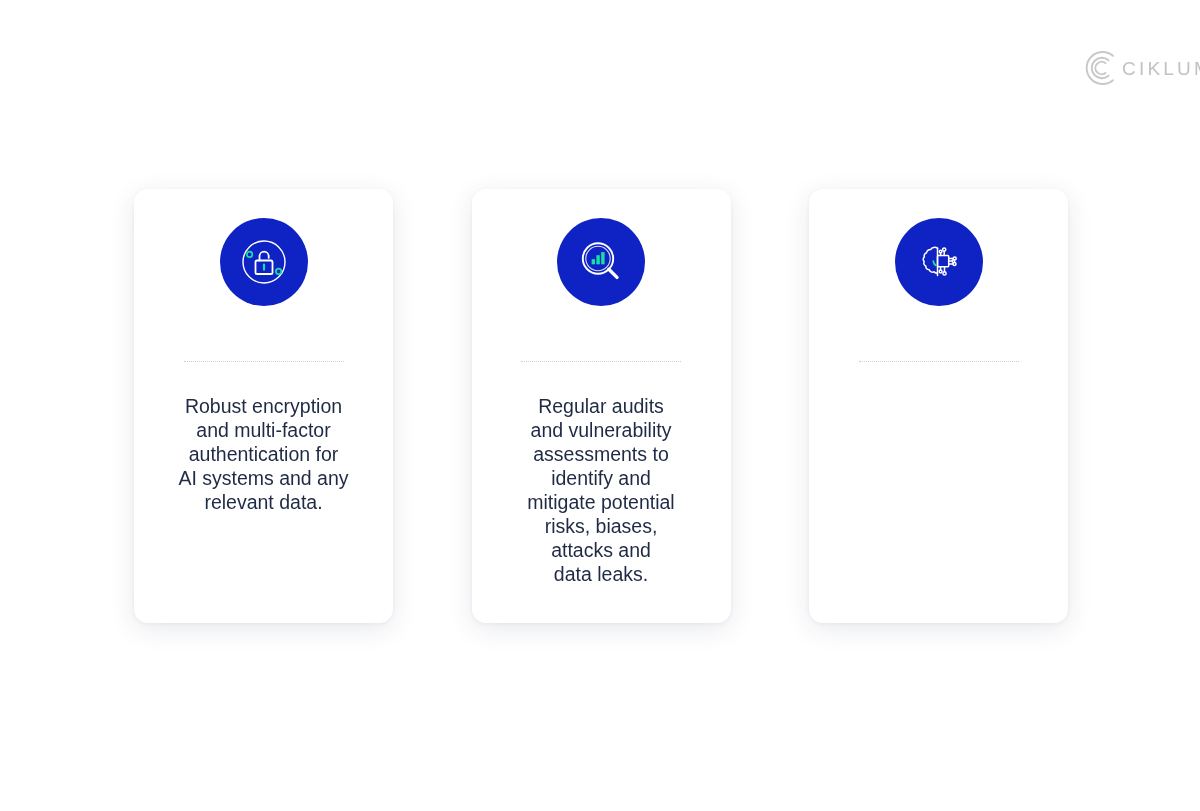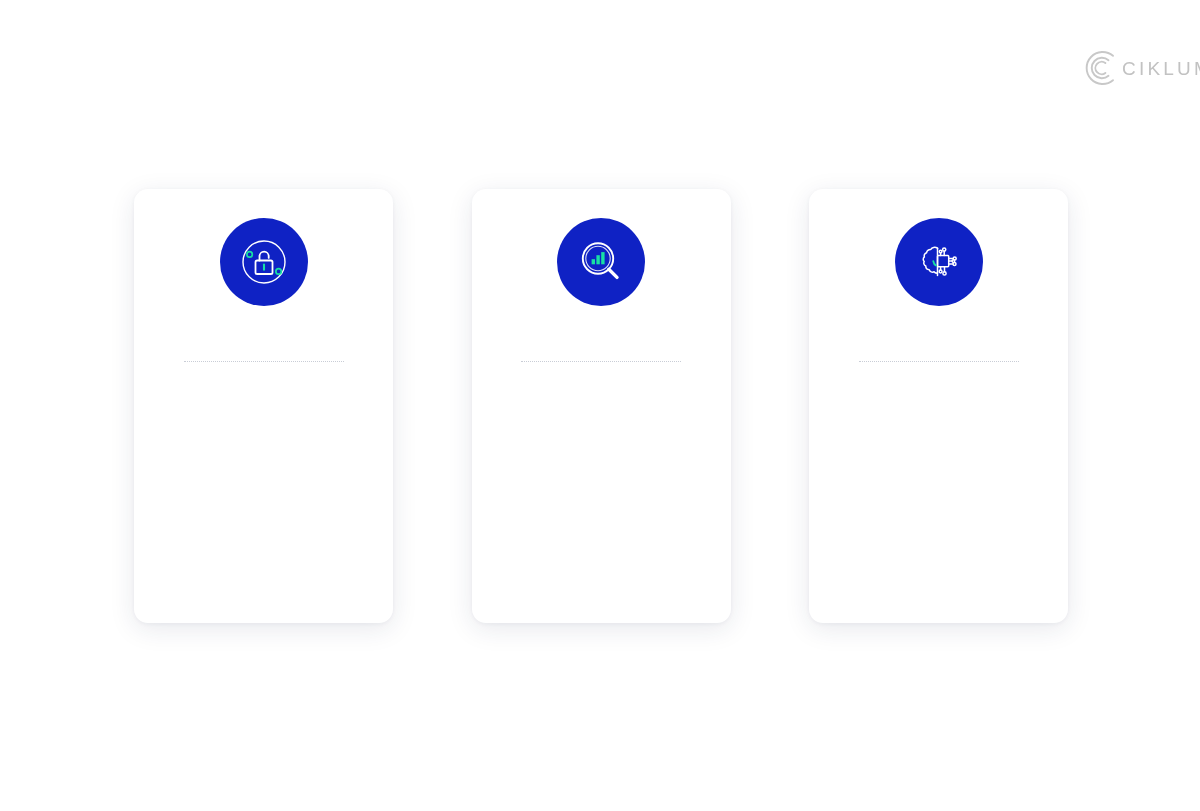--- a/index.html
+++ b/index.html
@@ -120,34 +120,47 @@
       <svg width="56" height="56" viewBox="0 0 56 56" fill="none" aria-hidden="true">
         <circle cx="28" cy="28" r="21" stroke="#ffffff" stroke-width="1.4" fill="none"></circle>
         <rect x="19.5" y="26.5" width="17" height="13.5" rx="1.6" stroke="#ffffff" stroke-width="1.8" fill="none"></rect>
         <path d="M23.5 26.5v-4.2a4.6 4.6 0 0 1 9.2 0v1.6" stroke="#ffffff" stroke-width="1.8" fill="none" stroke-linecap="round"></path>
         <path d="M28 30.6v5.2" stroke="#18e0a4" stroke-width="2.1" stroke-linecap="round"></path>
         <circle cx="13.6" cy="20.4" r="2.7" fill="#0f22c4" stroke="#18e0a4" stroke-width="1.7"></circle>
         <circle cx="42.6" cy="37.4" r="2.7" fill="#0f22c4" stroke="#18e0a4" stroke-width="1.7"></circle>
       </svg>
     </div>
     <div class="divider"></div>
+    <div class="card-text">Robust encryption
+and multi-factor
+authentication for
+AI systems and any
+relevant data.</div>
   </div>
 
   <div class="card">
     <div class="icon-circle">
       <svg width="56" height="56" viewBox="0 0 56 56" fill="none" aria-hidden="true">
         <circle cx="25" cy="24.5" r="15.2" stroke="#ffffff" stroke-width="1.9" fill="none"></circle>
         <circle cx="25" cy="24.5" r="12.2" stroke="#ffffff" stroke-width="1.1" fill="none" opacity="0.85"></circle>
         <path d="M35.8 35.3 44 43.4" stroke="#ffffff" stroke-width="3.4" stroke-linecap="round"></path>
         <rect x="18.6" y="25.2" width="3.4" height="5.1" fill="#18e0a4"></rect>
         <rect x="23.4" y="21.2" width="3.4" height="9.1" fill="#18e0a4"></rect>
         <rect x="28.2" y="18.1" width="3.4" height="12.2" fill="#18e0a4"></rect>
       </svg>
     </div>
     <div class="divider"></div>
+    <div class="card-text">Regular audits
+and vulnerability
+assessments to
+identify and
+mitigate potential
+risks, biases,
+attacks and
+data leaks.</div>
   </div>
 
   <div class="card">
     <div class="icon-circle">
       <svg width="56" height="56" viewBox="0 0 56 56" fill="none" aria-hidden="true">
         <g stroke="#ffffff" stroke-width="1.5" fill="none" stroke-linecap="round" stroke-linejoin="round">
           <path d="M26.5 14.2c-2.4-1.6-5.6-.9-6.7 1.3-2.3-.2-4.1 1.3-4.2 3.2-1.9.6-2.8 2.5-2.2 4.2-1.5 1.2-1.6 3.3-.2 4.6-.9 1.7-.2 3.8 1.6 4.5-.1 2 1.4 3.6 3.4 3.7.6 2 2.9 3 4.9 2.1 1 1.2 2.5 1.5 3.4 1"></path>
           <path d="M26.5 14.2v27.4"></path>
           <rect x="26.5" y="21.5" width="11.2" height="11.2" rx="1"></rect>
           <path d="M29.6 21.5v-2.6M33.2 21.5v-4.6M37.7 24.4h4.6M37.7 27.1h3.2M37.7 30.1h4.2M29.6 32.7v3.4M33.5 32.7v5.1"></path>

